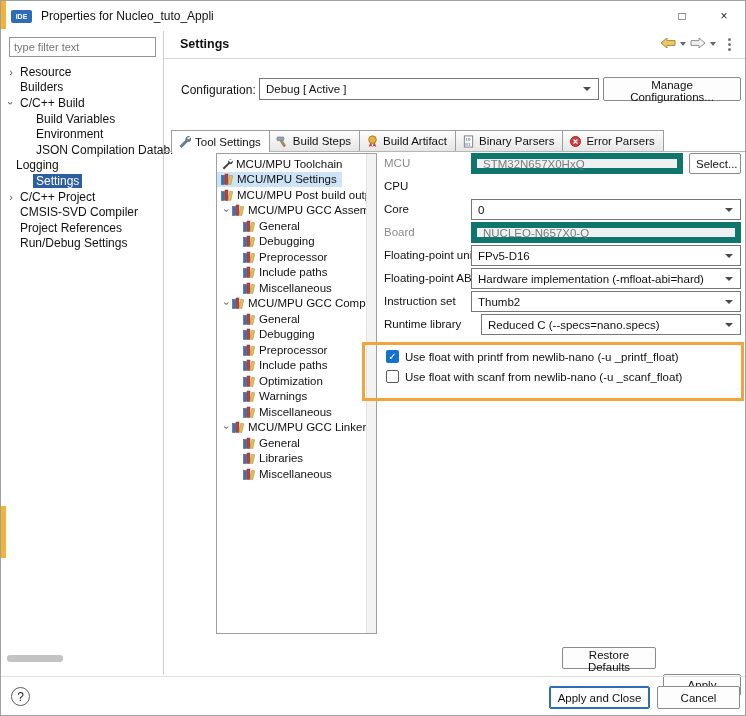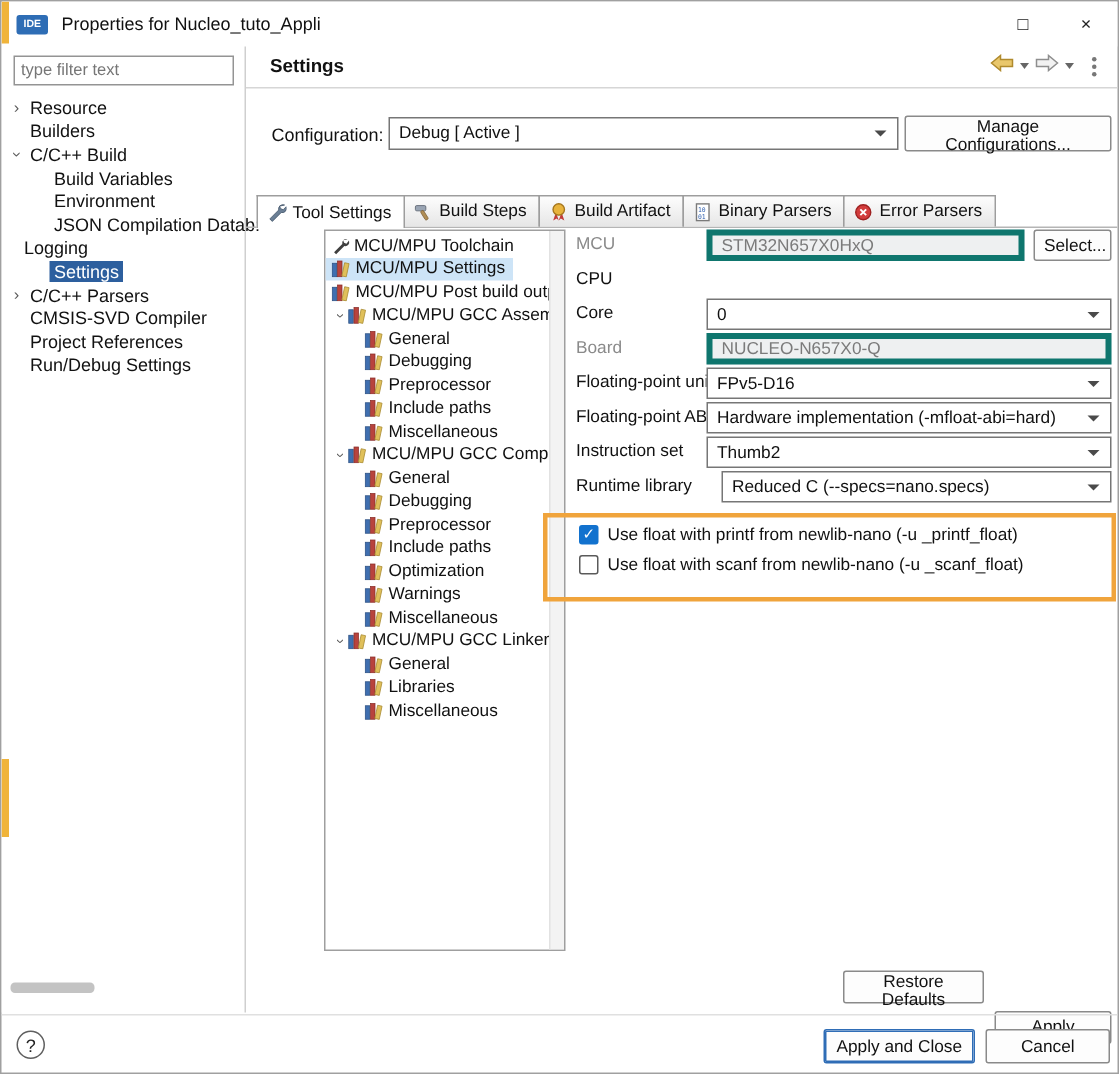--- a/index.html
+++ b/index.html
@@ -65,21 +65,21 @@
   .tt-row .ticon{display:inline-flex;margin-right:3px;flex:none;}
   .tt-row.selected{background:#cde4f7;width:max-content;padding-right:5px;}
   .tt-twist{width:11px;font-size:10px;color:#5a5a5a;display:inline-flex;justify-content:center;flex:none;transform:rotate(90deg);}
 
   
   .form-area{position:absolute;left:382px;top:152px;width:358px;height:250px;}
   .f-row{position:absolute;left:0;right:0;height:23px;}
   .f-label{position:absolute;left:1px;top:4px;font-size:11.5px;color:#111;white-space:nowrap;}
   .f-label.dim{color:#8a8a8a;}
   .f-field{position:absolute;left:88px;top:0;height:21px;}
-  .f-readonly{background:#eef0f1;border:4px solid #0f766e;color:#7b7b7b;display:flex;align-items:center;
+  .f-readonly{background:#eef0f1;border:6px solid #0f766e;color:#7b7b7b;display:flex;align-items:center;
               padding:0 6px;font-size:11.5px;box-sizing:border-box;white-space:nowrap;}
   .select-btn{position:absolute;right:0;top:0;width:52px;height:21px;}
   .cb-row{position:absolute;display:flex;align-items:center;gap:6px;}
   .checkbox{width:13px;height:13px;box-sizing:border-box;border-radius:2px;flex:none;}
   .checkbox.checked{background:#1272ce;color:#fff;font-size:10px;line-height:13px;text-align:center;}
   .checkbox.unchecked{background:#fff;border:1px solid #5a5a5a;}
   .cb-label{font-size:11.5px;color:#111;white-space:nowrap;}
 
   .highlight{position:absolute;left:361px;top:341px;width:382px;height:59px;border:3px solid #f0a43c;
              box-sizing:border-box;pointer-events:none;z-index:5;}
@@ -140,21 +140,21 @@
         <div class="tree-row" style="">
           <span class="twist"></span>
           <span class="lbl">Logging</span>
         </div>
         <div class="tree-row selected" style="padding-left: 20px;">
           <span class="twist"></span>
           <span class="lbl">Settings</span>
         </div>
         <div class="tree-row" style="padding-left: 4px;">
           <span class="twist">›</span>
-          <span class="lbl">C/C++ Parsers</span>
+          <span class="lbl">C/C++ Project</span>
         </div>
         <div class="tree-row" style="padding-left: 4px;">
           <span class="twist"></span>
           <span class="lbl">CMSIS-SVD Compiler</span>
         </div>
         <div class="tree-row" style="padding-left: 4px;">
           <span class="twist"></span>
           <span class="lbl">Project References</span>
         </div>
         <div class="tree-row" style="padding-left: 4px;">

